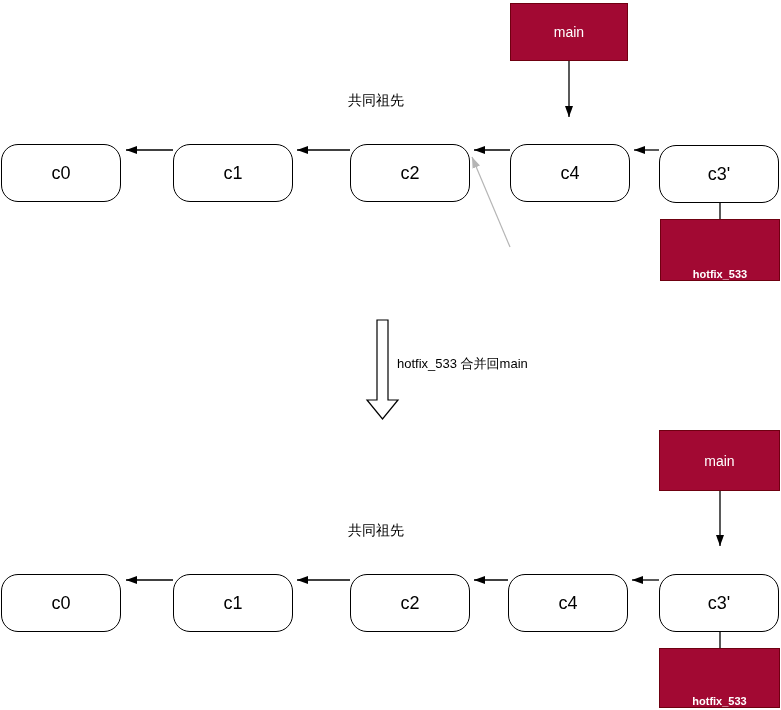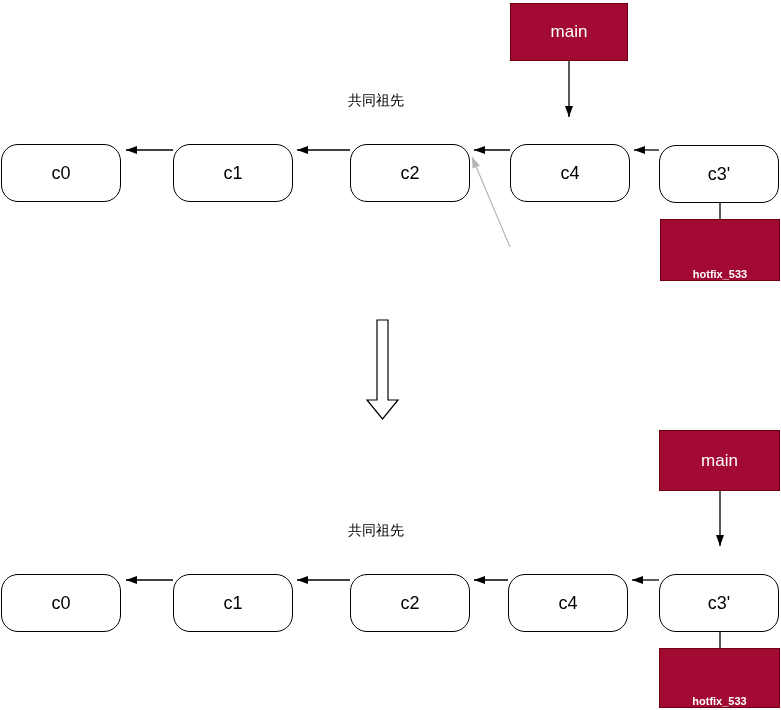--- a/index.html
+++ b/index.html
@@ -25,21 +25,21 @@
   .commit.faded{
     border-color:#cccccc;
     color:#999999;
   }
   .branch{
     position:absolute;
     width:118px;height:58px;
     background:#a20933;
     border:1px solid #6f0011;
     display:flex;align-items:center;justify-content:center;
-    color:#ffffff;font-size:17px;
+    color:#ffffff;font-size:14px;
     box-sizing:border-box;
   }
   .branch.small{font-size:11px;font-weight:bold;align-items:flex-end;}
   .floating-label{
     position:absolute;
     font-size:14px;color:#000000;
     width:130px;text-align:left;
     line-height:16px;
   }
   .caption{
@@ -122,20 +122,21 @@
     <span>c4</span>
   </div>
   <div class="commit t-c3p">
     <span>c3'</span>
   </div>
 
   <div class="branch small t-hotfix">
     <span>hotfix_533</span>
   </div>
 
+  <div class="caption mid-caption">hotfix_533 合并回main</div>
 
   <div class="branch b-main">
     <span>main</span>
   </div>
 
   <div class="floating-label b-ancestor">共同祖先</div>
 
   <div class="commit b-c0">
     <span>c0</span>
   </div>

